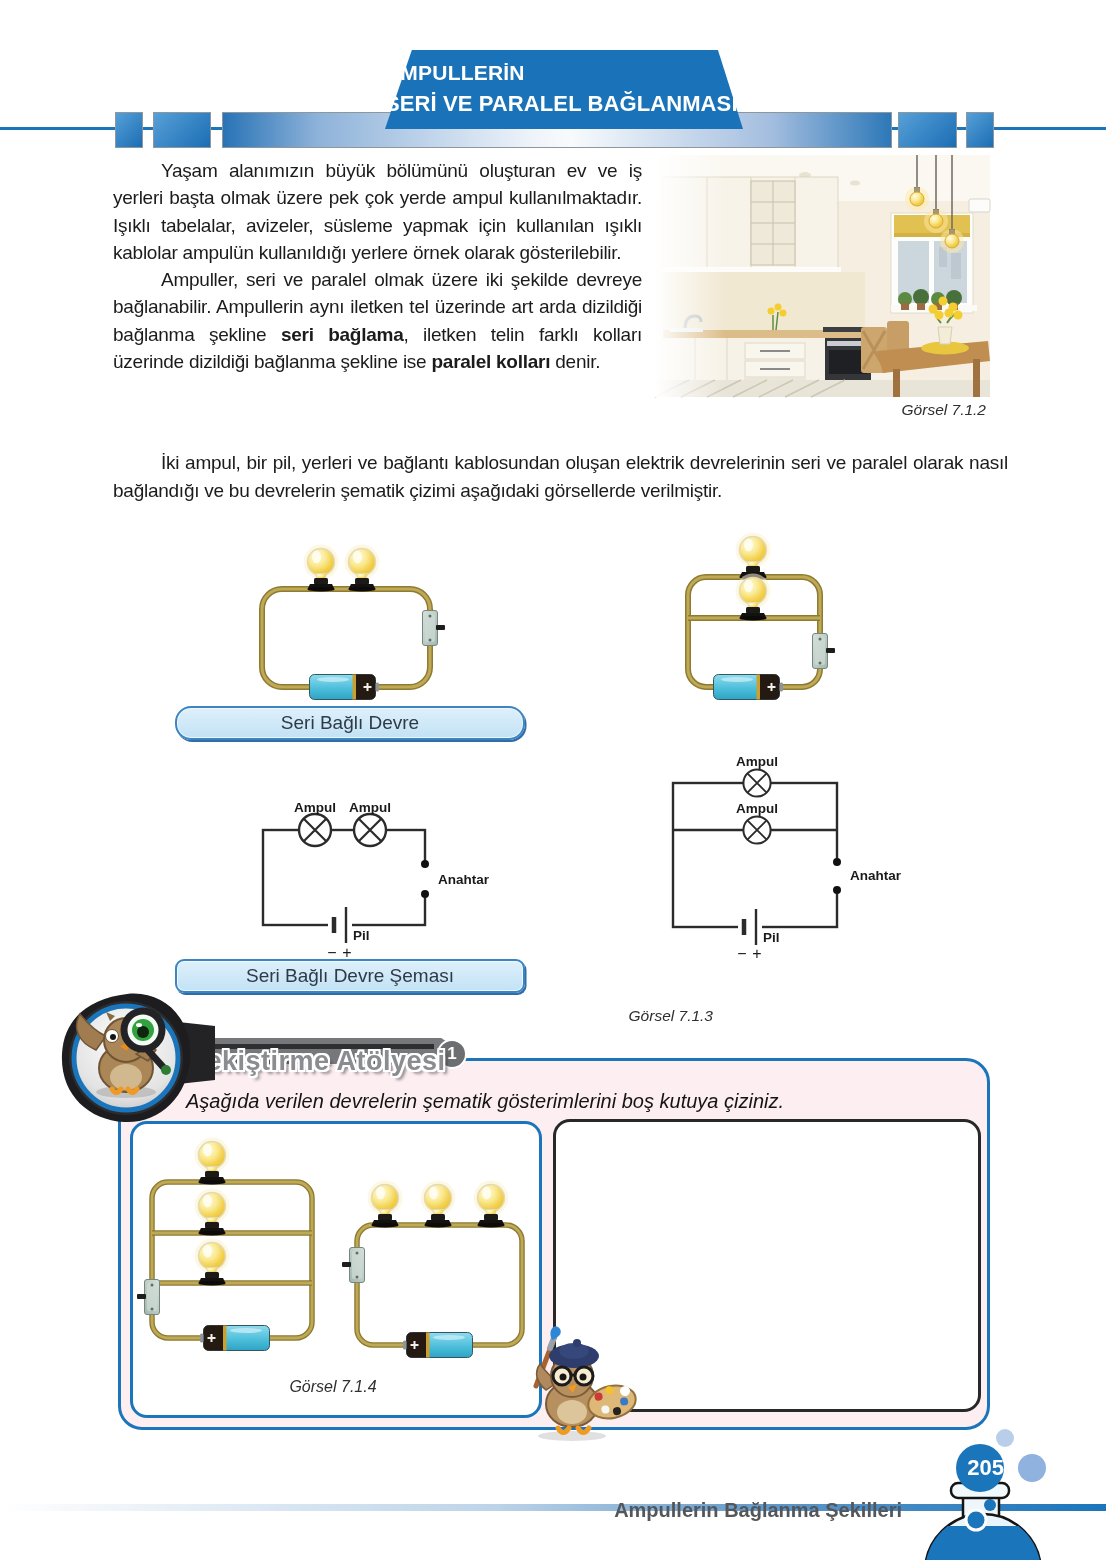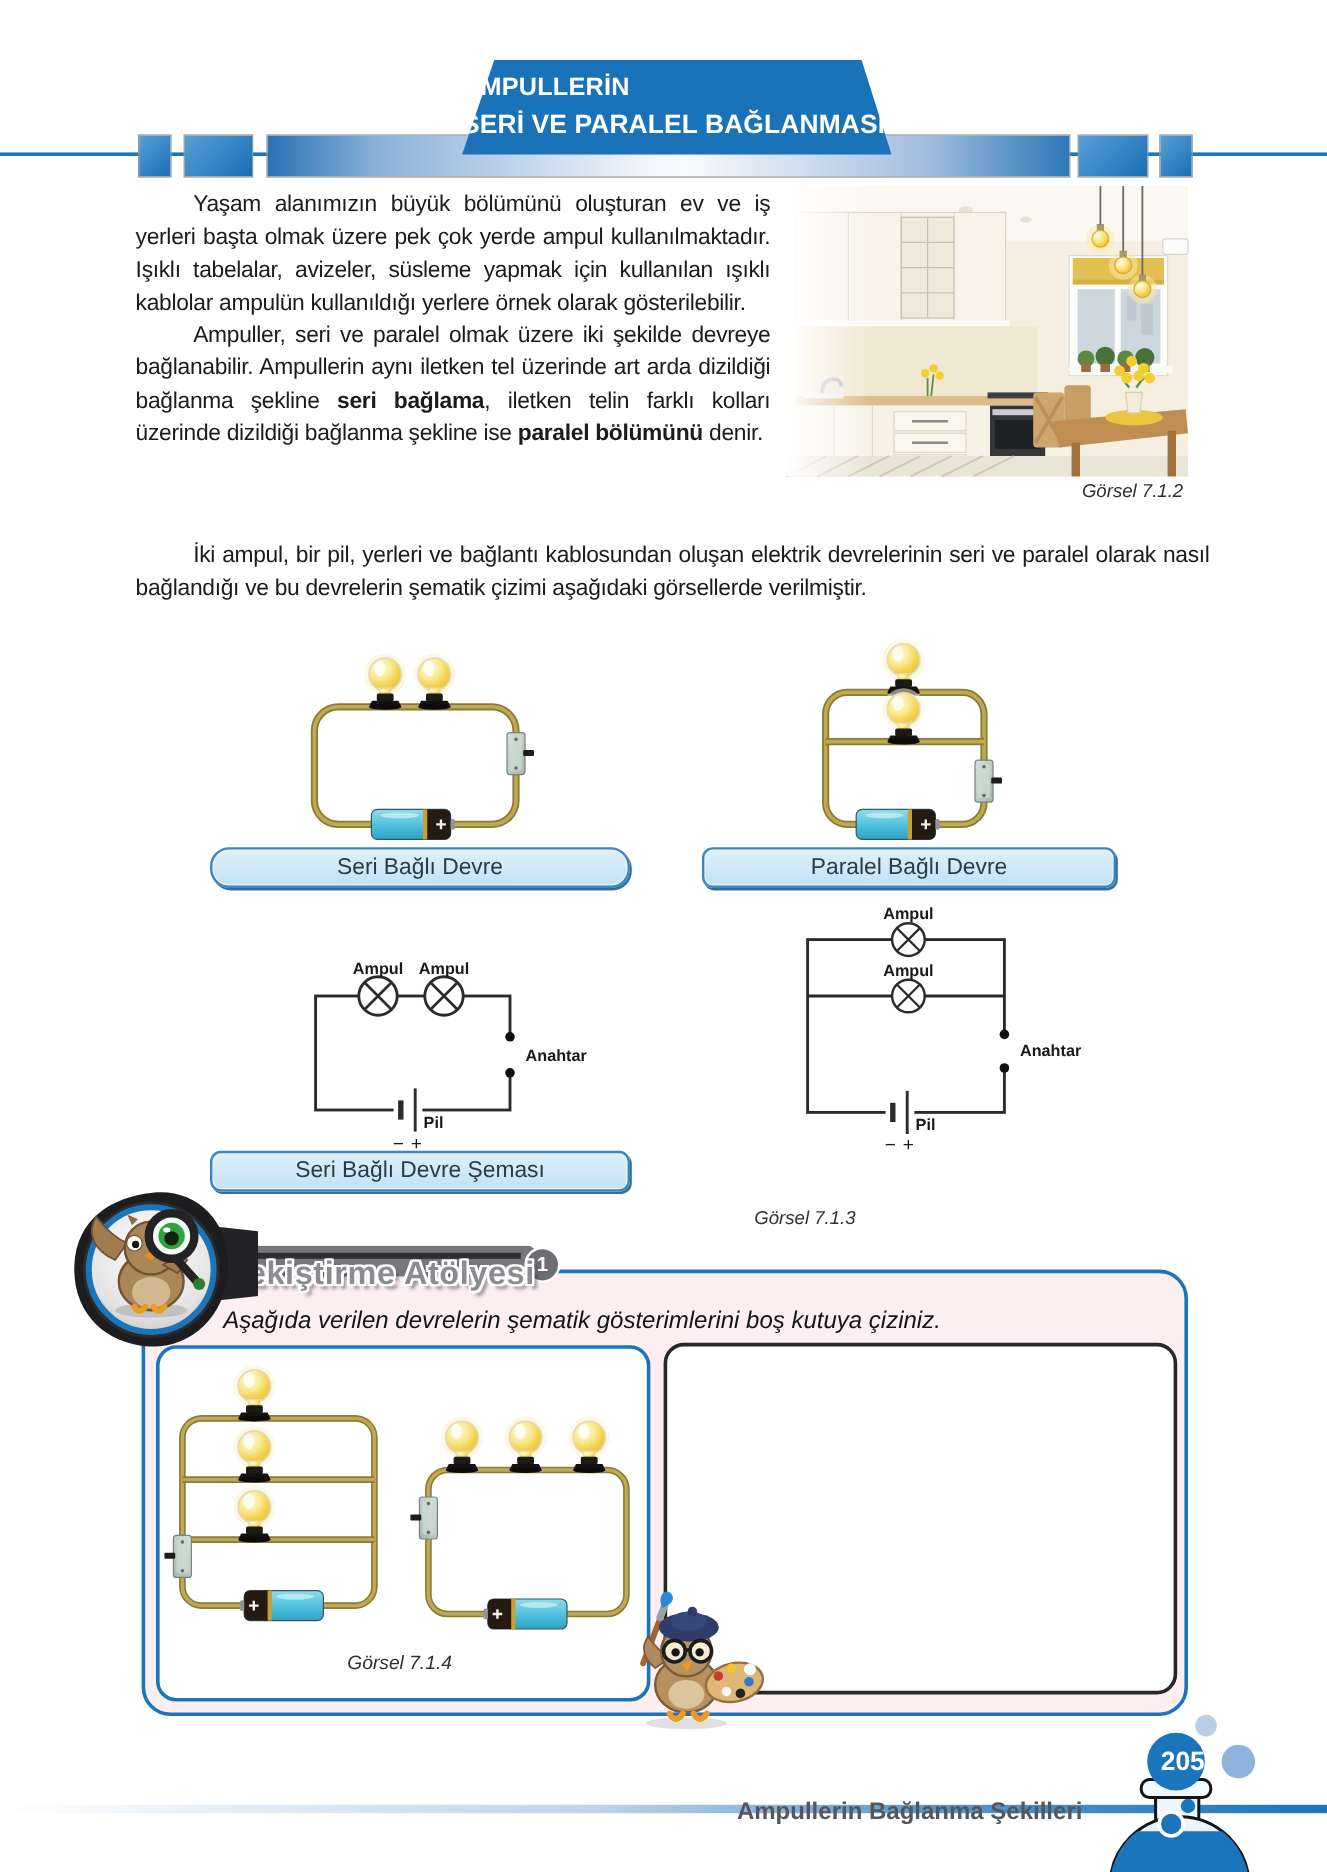--- a/index.html
+++ b/index.html
@@ -147,21 +147,21 @@
   <div class="hdr-seg seg3"></div>
   <div class="hdr-seg seg4"></div>
   <div class="hdr-seg seg5"></div>
   <div class="trapezoid">
     <div class="trap-l1">AMPULLERİN</div>
     <div class="trap-l2">SERİ VE PARALEL BAĞLANMASI</div>
   </div>
 
   <div class="intro-text">
     <p>Yaşam alanımızın büyük bölümünü oluşturan ev ve iş yerleri başta olmak üzere pek çok yerde ampul kullanılmaktadır. Işıklı tabelalar, avizeler, süsleme yapmak için kullanılan ışıklı kablolar ampulün kullanıldığı yerlere örnek olarak gösterilebilir.</p>
-    <p><span>Ampuller, seri ve paralel olmak üzere iki şekilde devreye bağlanabilir. Ampullerin aynı iletken tel üzerinde art arda dizildiği bağlanma şekline </span><b>seri bağlama</b><span>, iletken telin farklı kolları üzerinde dizildiği bağlanma şekline ise </span><b>paralel bölümünü</b><span> denir.</span></p>
+    <p><span>Ampuller, seri ve paralel olmak üzere iki şekilde devreye bağlanabilir. Ampullerin aynı iletken tel üzerinde art arda dizildiği bağlanma şekline </span><b>seri bağlama</b><span>, iletken telin farklı kolları üzerinde dizildiği bağlanma şekline ise </span><b>paralel kolları</b><span> denir.</span></p>
   </div>
   <div class="p3">İki ampul, bir pil, yerleri ve bağlantı kablosundan oluşan elektrik devrelerinin seri ve paralel olarak nasıl bağlandığı ve bu devrelerin şematik çizimi aşağıdaki görsellerde verilmiştir.</div>
 
   <svg class="kitchen" viewBox="0 0 335 242">
     <rect width="335" height="242" fill="#f6efe1"></rect>
     <rect width="335" height="46" fill="#fbf8f1"></rect>
     <ellipse cx="150" cy="20" rx="6" ry="3" fill="#e8e2d2"></ellipse>
     <ellipse cx="200" cy="28" rx="5" ry="2.5" fill="#e8e2d2"></ellipse>
     <rect x="8" y="22" width="175" height="92" fill="#f7f3e9" stroke="#ddd5c2"></rect>
     <line x1="52" y1="22" x2="52" y2="114" stroke="#ddd5c2"></line>
@@ -267,21 +267,20 @@
     <rect x="16" y="40" width="132" height="110" rx="18" fill="none" stroke="#8d7a33" stroke-width="6"></rect>
     <rect x="16" y="40" width="132" height="110" rx="18" fill="none" stroke="#bfa954" stroke-width="3"></rect>
     <line x1="16" y1="81" x2="148" y2="81" stroke="#8d7a33" stroke-width="6"></line>
     <line x1="16" y1="81" x2="148" y2="81" stroke="#bfa954" stroke-width="3"></line>
     <use href="#switch" transform="translate(140,96)"></use>
     <use href="#bulb" transform="translate(61,-3)"></use>
     <use href="#bulb" transform="translate(61,38)"></use>
     <use href="#battery" transform="translate(41,137)"></use>
   </svg>
   <div class="lbl-box lb1">Seri Bağlı Devre</div>
-  <div class="lbl-box lb2">Paralel Bağlı Devre</div>
 
   <svg class="fig" style="left:250px;top:782px;" width="230" height="180" viewBox="0 0 230 180">
     <rect x="13" y="48" width="162" height="95" fill="none" stroke="#2b2b2b" stroke-width="2.4"></rect>
     <use href="#schBulb" transform="translate(65,48)"></use>
     <use href="#schBulb" transform="translate(120,48)"></use>
     <text class="sch-label" x="65" y="30" text-anchor="middle">Ampul</text>
     <text class="sch-label" x="120" y="30" text-anchor="middle">Ampul</text>
     <line x1="175" y1="80" x2="175" y2="114" stroke="#fff" stroke-width="4"></line>
     <circle cx="175" cy="82" r="4" fill="#111"></circle>
       <circle cx="175" cy="112" r="4" fill="#111"></circle>

